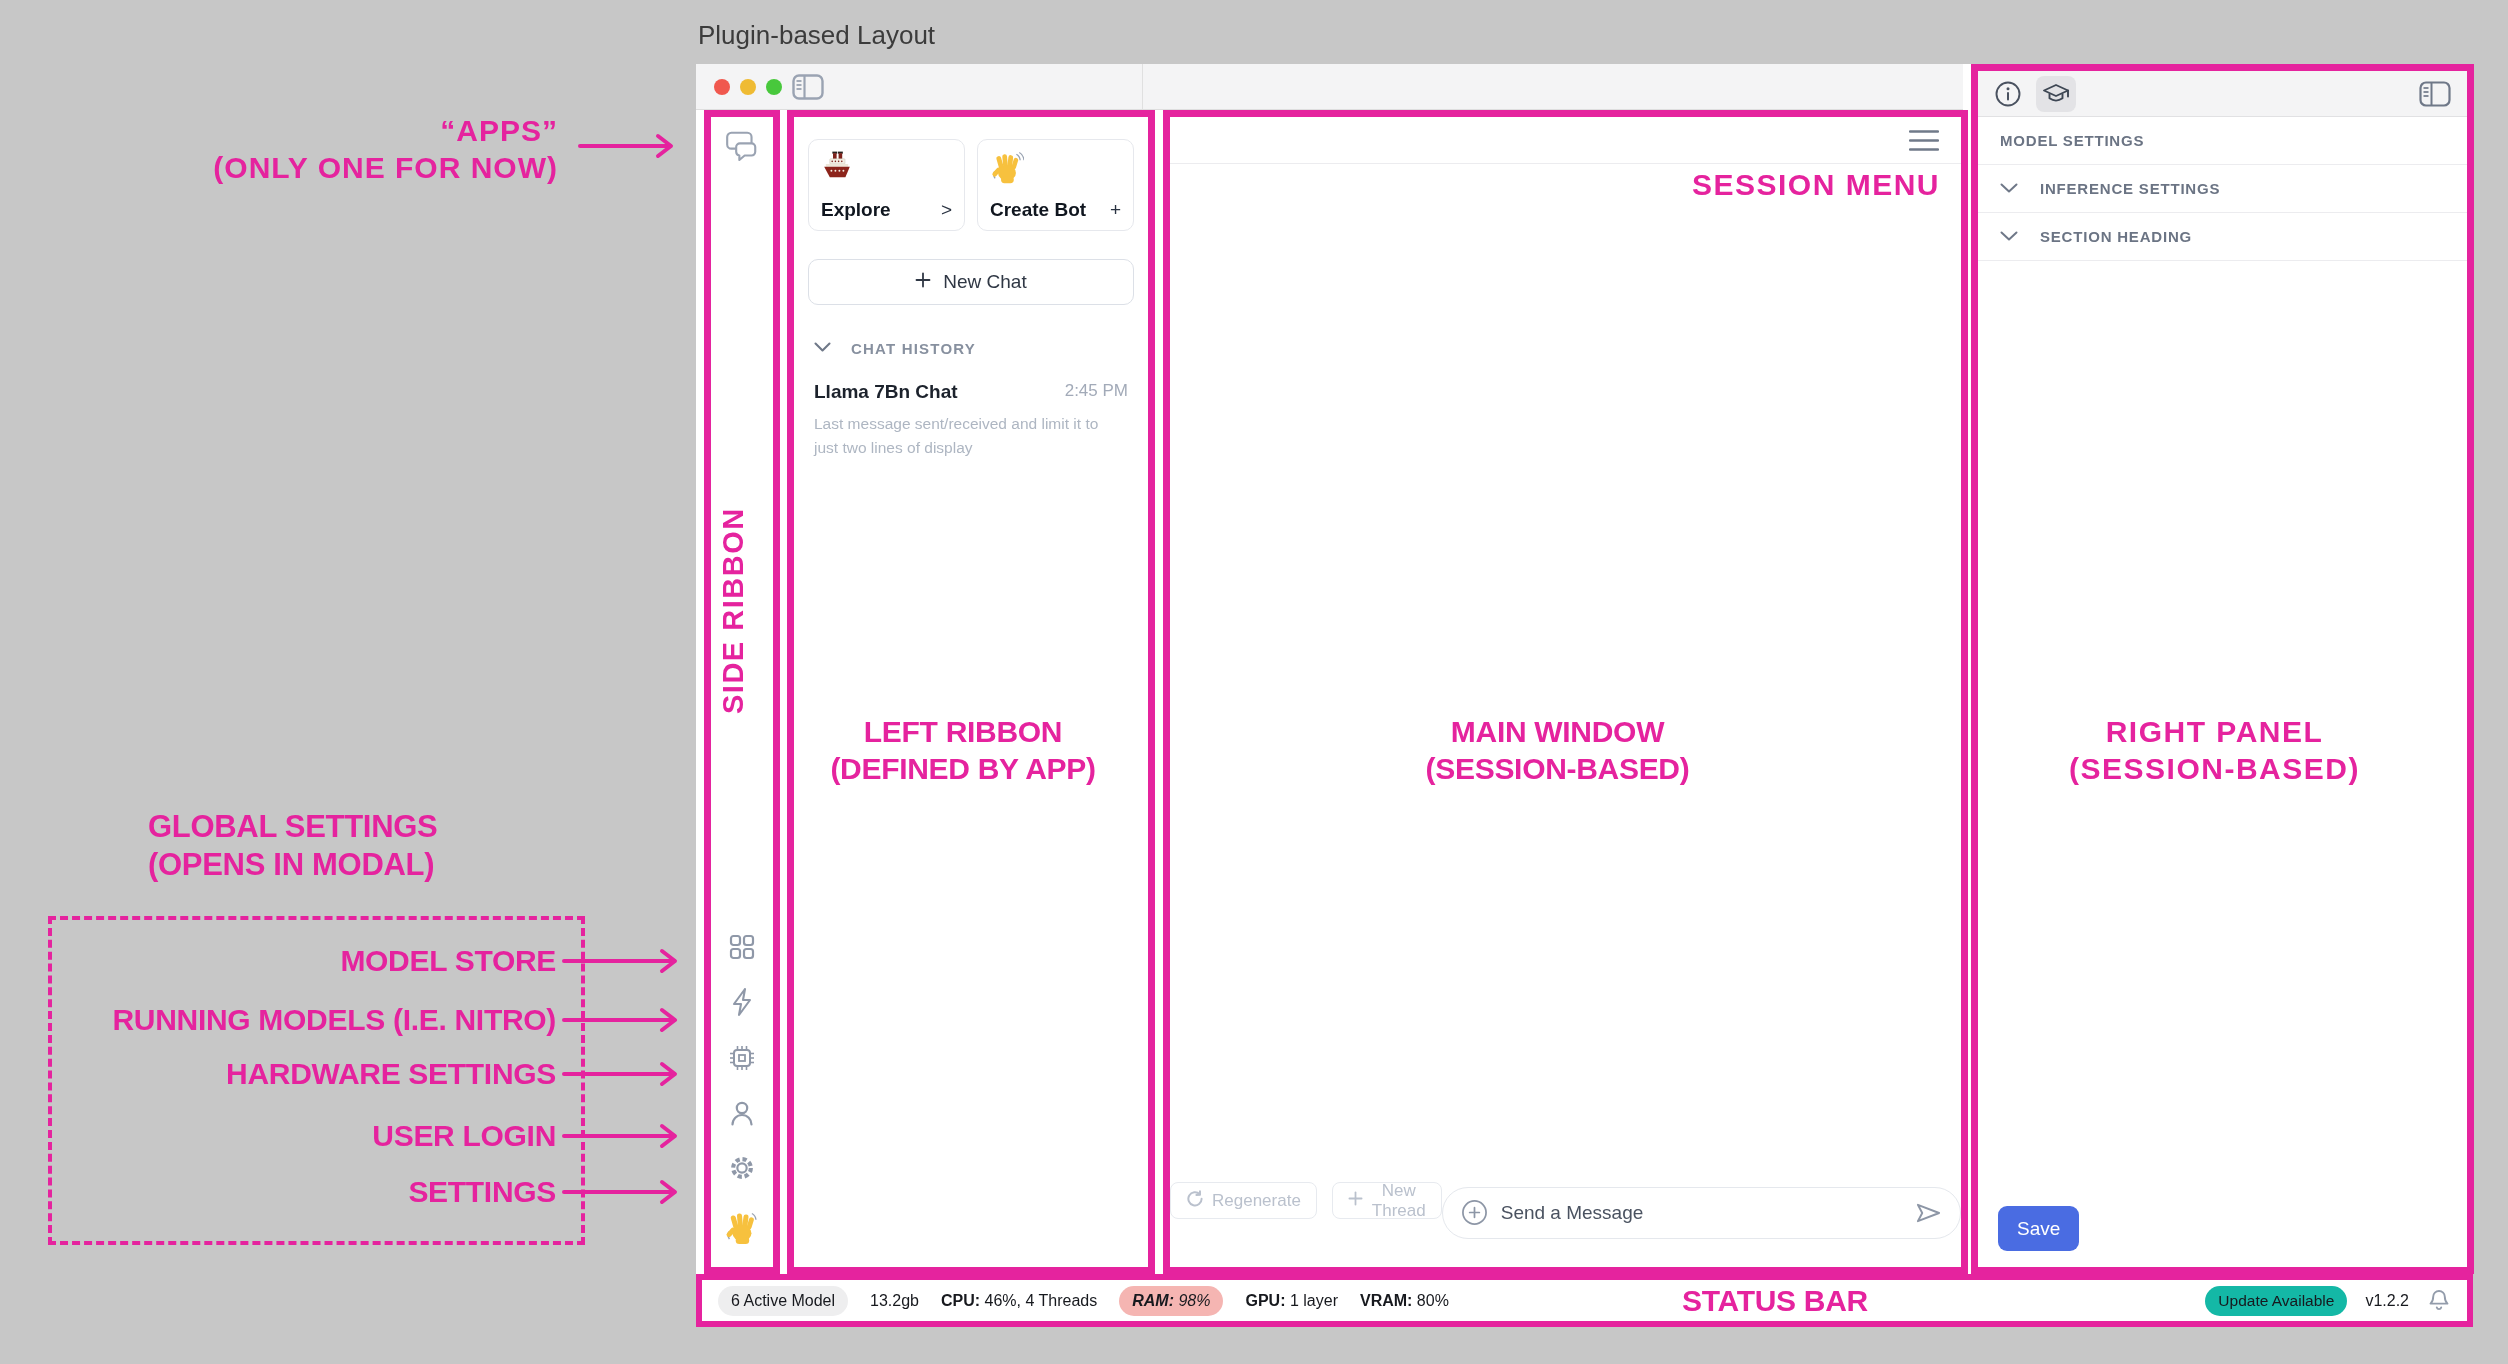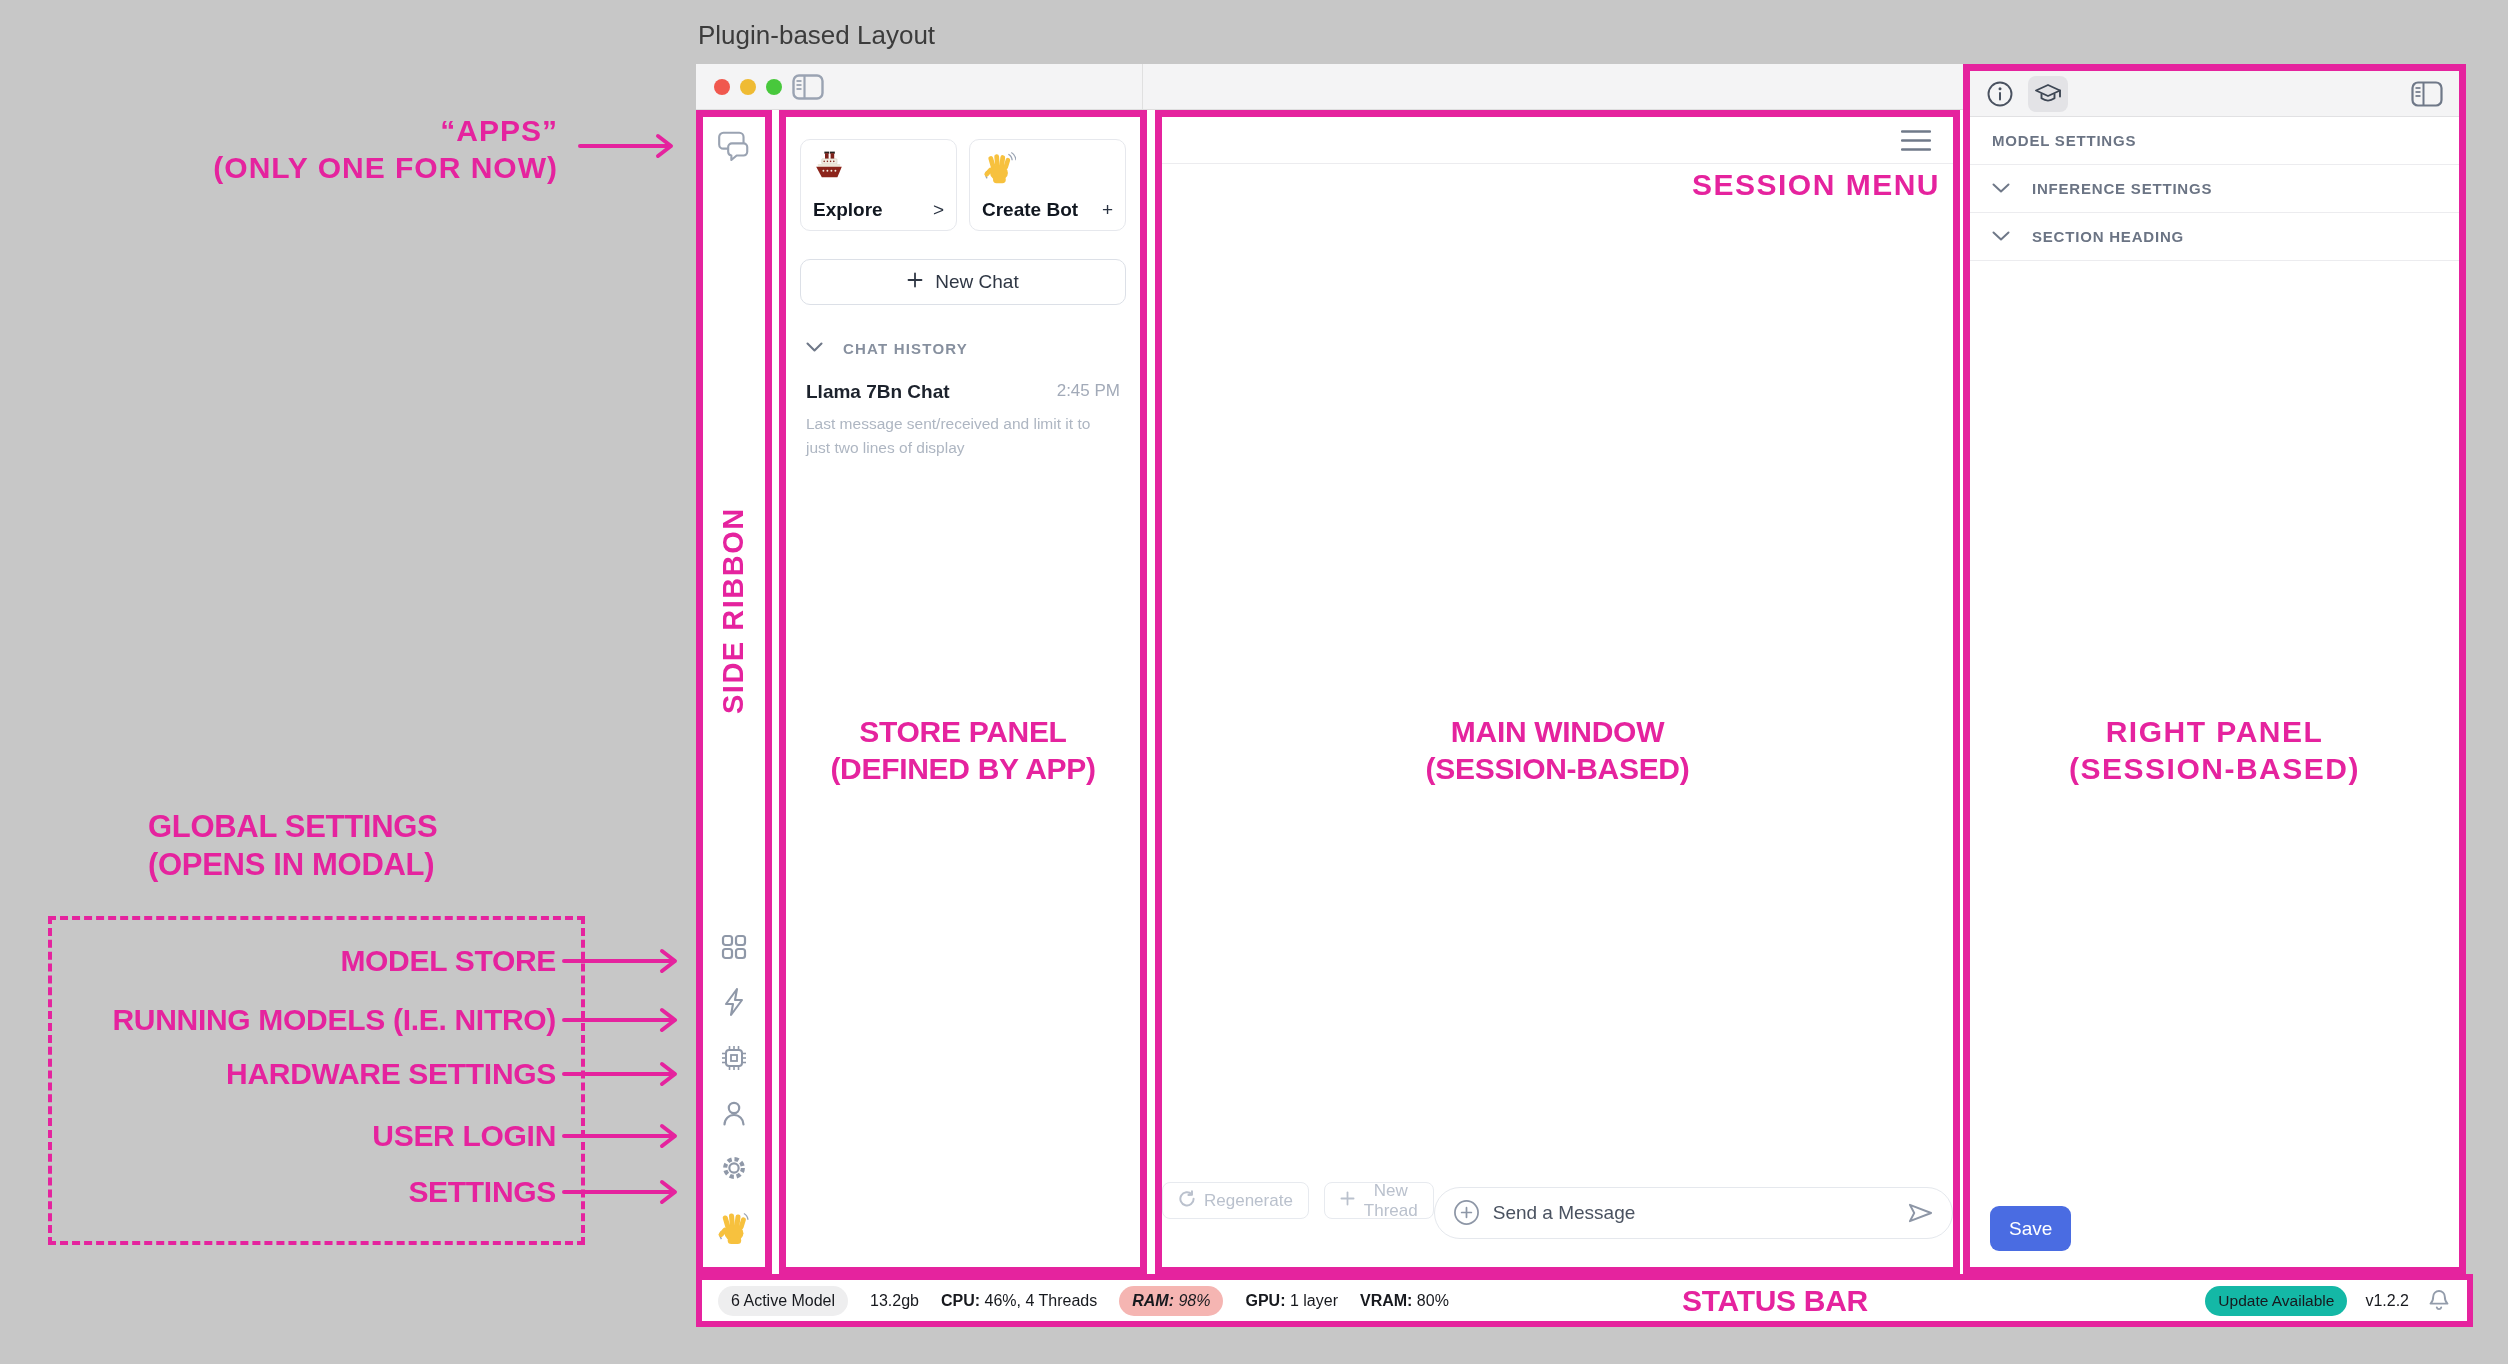--- a/index.html
+++ b/index.html
@@ -21,21 +21,21 @@
   .window-underlay{left:696px;top:64px;width:1770px;height:1210px;background:#FFFFFF;}
   .titlebar{left:696px;top:64px;width:1267px;height:46px;background:#F4F4F5;border-bottom:1px solid #DEDEDE;}
   .traffic{position:absolute;top:15px;width:16px;height:16px;border-radius:50%;}
   .t-red{left:18px;background:#F0584E;}
   .t-yellow{left:44px;background:#EFBB33;}
   .t-green{left:70px;background:#48C83C;}
   .tb-toggle{position:absolute;left:96px;top:10px;}
   .tb-divider{position:absolute;left:446px;top:0;width:1px;height:45px;background:#E0E0E0;}
 
   
-  .pinkbox{border:7px solid var(--pink);background:#fff;}
+  .pinkbox{border:7px solid var(--pink);background:#fff;margin-left:8px;}
   .ribbon{left:696px;top:110px;width:76px;height:1164px;}
   .leftpanel{left:779px;top:110px;width:368px;height:1164px;}
   .mainwin{left:1155px;top:110px;width:805px;height:1164px;}
   .rightpanel{left:1963px;top:64px;width:503px;height:1210px;}
   .statusbar{left:696px;top:1274px;width:1777px;height:53px;border:6px solid var(--pink);background:#fff;
              display:flex;align-items:center;padding:0 16px;gap:22px;font-size:16px;color:#17191E;}
 
   
   .ribbon-inner{position:relative;width:100%;height:100%;display:flex;flex-direction:column;align-items:center;}
   .ribbon-chat{margin-top:12px;}
@@ -420,21 +420,21 @@
         <line x1="2" y1="15" x2="92" y2="15"></line>
         <polyline points="80,5 93,15 80,25"></polyline>
       </g>
     </svg>
 
   <div class="abs anno session-label">SESSION MENU</div>
 
   <div class="abs anno side-ribbon-label">SIDE RIBBON</div>
 
   <div class="panel-label" style="left:779px;top:713px;width:368px;">
-    <div>STORE PANEL</div>
+    <div>LEFT RIBBON</div>
     <div>(DEFINED BY APP)</div>
   </div>
   <div class="panel-label" style="left:1155px;top:713px;width:805px;">
     <div>MAIN WINDOW</div>
     <div>(SESSION-BASED)</div>
   </div>
   <div class="panel-label wide" style="left:1963px;top:713px;width:503px;">
     <div>RIGHT PANEL</div>
     <div>(SESSION-BASED)</div>
   </div>

